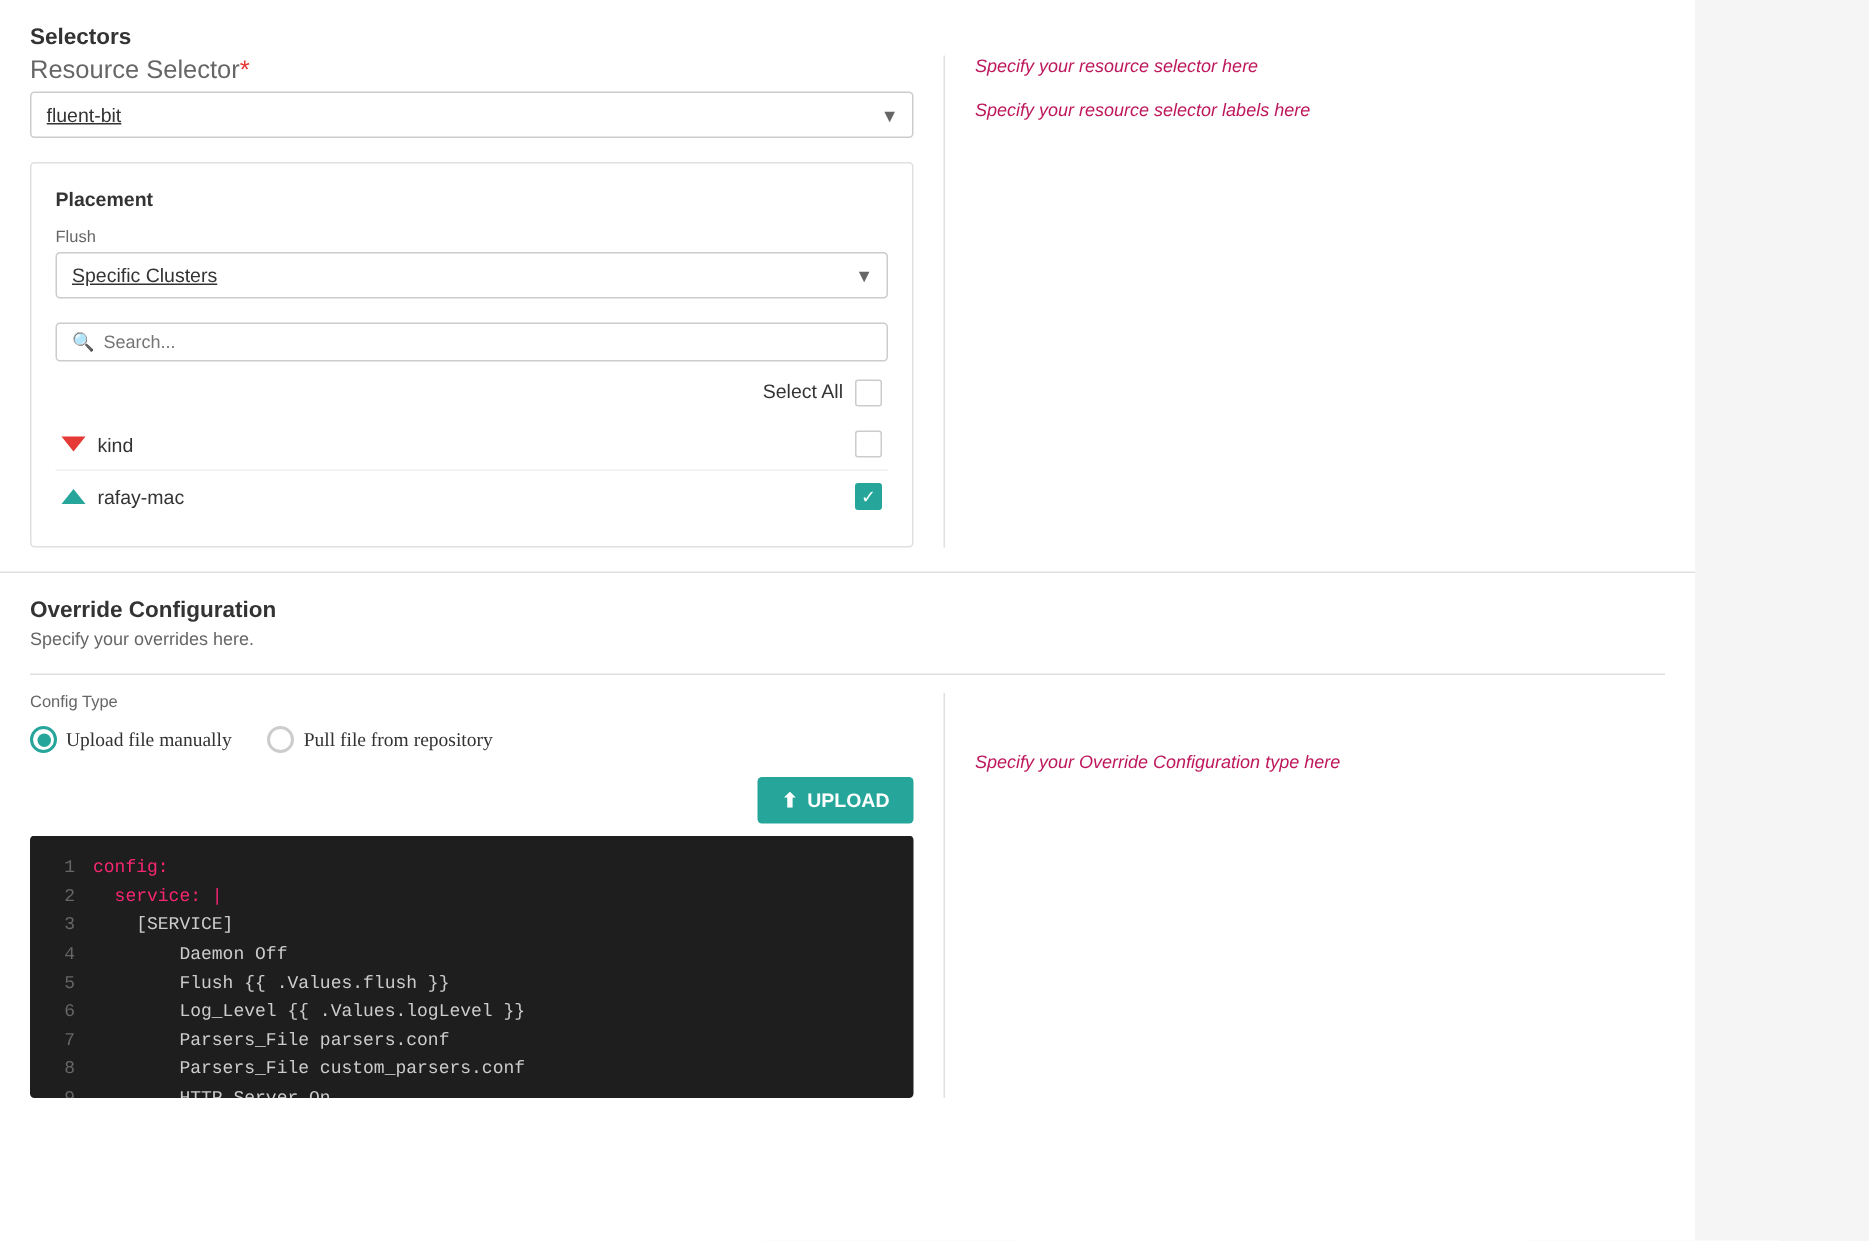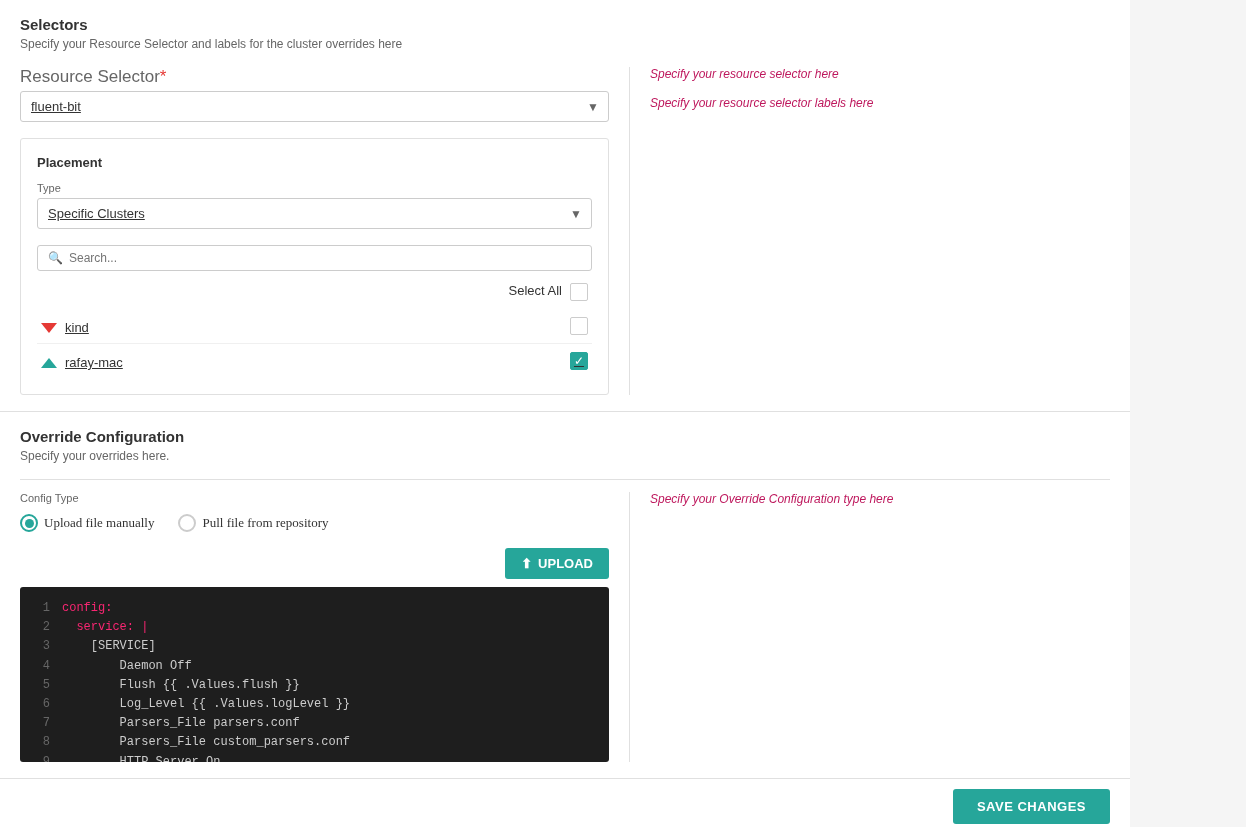--- a/index.html
+++ b/index.html
@@ -38,39 +38,39 @@
     .search-box {
       display: flex; align-items: center; border: 1px solid #ccc; border-radius: 3px;
       padding: 5px 10px; margin-bottom: 12px; background: #fff;
     }
     .search-icon { color: #999; margin-right: 6px; font-size: 12px; }
     .search-input { border: none; outline: none; font-size: 12px; color: #666; width: 100%; background: transparent; }
 
     .select-all-row { display: flex; justify-content: flex-end; gap: 8px; margin-bottom: 8px; padding-right: 4px; }
     .select-all-label { font-size: 13px; color: #333; }
 
-    .cluster-row { display: flex; align-items: flex-end; justify-content: space-between; padding: 8px 4px; border-bottom: 1px solid #f0f0f0; text-decoration: underline; }
+    .cluster-row { display: flex; align-items: center; justify-content: space-between; padding: 8px 4px; border-bottom: 1px solid #f0f0f0; }
     .cluster-row:last-child { border-bottom: none; }
     .cluster-info { display: flex; align-items: center; gap: 8px; }
     .cluster-icon { width: 0; height: 0; }
     .cluster-icon.down { border-left: 8px solid transparent; border-right: 8px solid transparent; border-top: 10px solid #e53935; }
     .cluster-icon.up { border-left: 8px solid transparent; border-right: 8px solid transparent; border-bottom: 10px solid #26a69a; }
     .cluster-name { font-size: 13px; color: #333; }
 
     .checkbox-wrapper { width: 18px; height: 18px; border: 1px solid #ccc; border-radius: 2px; display: flex; align-items: center; justify-content: center; cursor: pointer; }
     .checkbox-wrapper.checked { background: #26a69a; border-color: #26a69a; }
     .checkbox-wrapper.checked::after { content: '✓'; color: white; font-size: 12px; }
 
     .hint-text { font-size: 12px; color: #be185d; font-style: italic; }
 
     
     .override-section { background: #fff; padding: 16px 20px; flex: 1; }
     .override-content { display: flex; gap: 0; }
     .override-left { flex: 0 0 610px; border-right: 1px solid #e0e0e0; padding-right: 20px; }
-    .override-right { flex: 1; padding-left: 20px; }
+    .override-right { flex: 1; padding-left: 20px; margin-top: 39px; }
 
     .config-type-label { font-size: 11px; color: #666; margin-bottom: 10px; }
     .radio-group { display: flex; gap: 24px; align-items: center; margin-bottom: 16px; font-family: Liberation Serif, serif; }
     .radio-option { display: flex; align-items: center; gap: 6px; cursor: pointer; }
     .radio-circle { width: 18px; height: 18px; border-radius: 50%; border: 2px solid #ccc; display: flex; align-items: center; justify-content: center; }
     .radio-circle.selected { border-color: #26a69a; }
     .radio-circle.selected::after { content: ''; width: 9px; height: 9px; border-radius: 50%; background: #26a69a; }
     .radio-label { font-size: 13px; color: #333; }
 
     .upload-btn {
@@ -101,38 +101,37 @@
       letter-spacing: 0.5px;
     }
   </style>
 </head>
 <body>
 
 <div class="page-container">
 
   <div class="section">
     <div class="section-title">Selectors</div>
-    <div class="section-desc">Specify your Resource Selector and labels for the cluster overrides here</div>
 
     <div class="selectors-content">
       <div class="selectors-left">
         <div class="field-label">
           <span>Resource Selector</span><span class="required">*</span>
         </div>
         <div class="select-wrapper">
           <select class="select-control">
             <option>fluent-bit</option>
           </select>
           <span class="select-arrow">▼</span>
         </div>
 
         <div class="placement-box">
           <div class="placement-title">Placement</div>
 
-          <div class="type-label">Type</div>
+          <div class="type-label">Flush</div>
           <div class="select-wrapper">
             <select class="select-control">
               <option>Specific Clusters</option>
             </select>
             <span class="select-arrow">▼</span>
           </div>
 
           <div class="search-box">
             <span class="search-icon">🔍</span>
             <input class="search-input" type="text" placeholder="Search..." style="">
@@ -226,17 +225,14 @@
 </div>
         </div>
       </div>
 
       <div class="override-right">
         <div class="hint-text">Specify your Override Configuration type here</div>
       </div>
     </div>
   </div>
 
-  <div class="footer">
-    <button class="save-btn">SAVE CHANGES</button>
-  </div>
 
 </div>
 
 </body></html>

